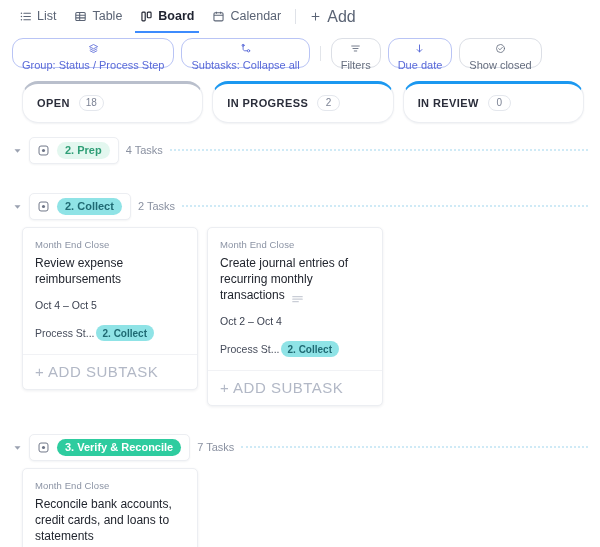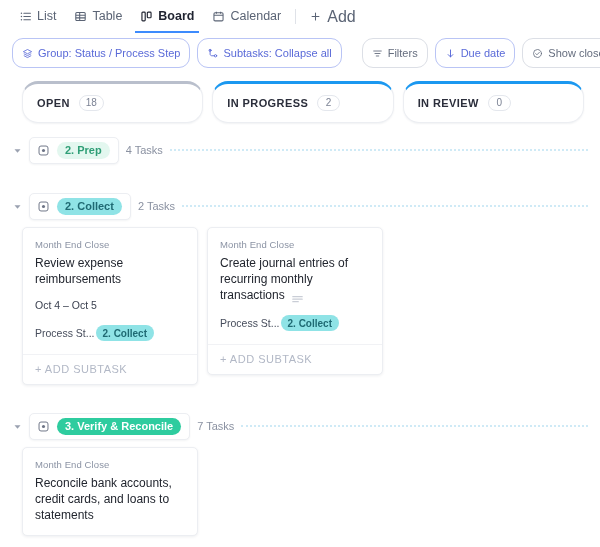--- a/index.html
+++ b/index.html
@@ -83,20 +83,21 @@
     gap: 5px;
     height: 20px;
     padding: 4px 9px;
     border-radius: 11px;
     font-size: 11px;
     border: 1px solid #dcdfe6;
     color: #656d7e;
     background: #fff;
     cursor: pointer;
     white-space: nowrap;
+    flex-direction: column;
   }
   .chip.accent {
     border-color: #b9c4f5;
     color: #5a6ad8;
   }
   .chip-icon {
     display: inline-flex;
     align-items: center;
     justify-content: center;
     width: 11px; height: 11px;
@@ -265,21 +266,21 @@
     padding: 0 7px;
     border-radius: 8px;
     font-size: 10px;
     font-weight: bold;
     white-space: nowrap;
   }
   .c-sub {
     border-top: 1px solid #f1f2f5;
     margin: 0 -12px;
     padding: 8px 12px 9px 12px;
-    font-size: 11px;
+    font-size: 15px;
     letter-spacing: .5px;
     color: #b2b8c6;
     cursor: pointer;
   }
 </style>
 </head>
 <body>
 
 <div class="view-tabs">
 
@@ -474,20 +475,25 @@
   <div class="card">
     <div class="c-list">Month End Close</div>
     <div class="c-title">
       <span>Create journal entries of recurring monthly transactions</span>
       <span class="c-desc-icon">
         <svg width="11" height="8" viewBox="0 0 14 10" fill="none" stroke="#c9cdd6" stroke-width="1.5" stroke-linecap="round">
           <path d="M1 2h12M1 5.2h12M1 8.4h7"></path>
         </svg>
       </span>
     </div>
+    <div class="c-dates">
+      <span>Oct 2</span>
+      <span>–</span>
+      <span>Oct 4</span>
+    </div>
     <div class="c-field">
       <span class="c-field-label">Process St...</span>
       <span class="c-field-chip" style="background: rgb(143, 227, 230); color: rgb(31, 106, 115);">2. Collect</span>
     </div>
     <div class="c-sub">+ ADD SUBTASK</div>
   </div>
 </div>
 
 <div class="group" style="margin-top:26px;">
   <div class="group-head">

